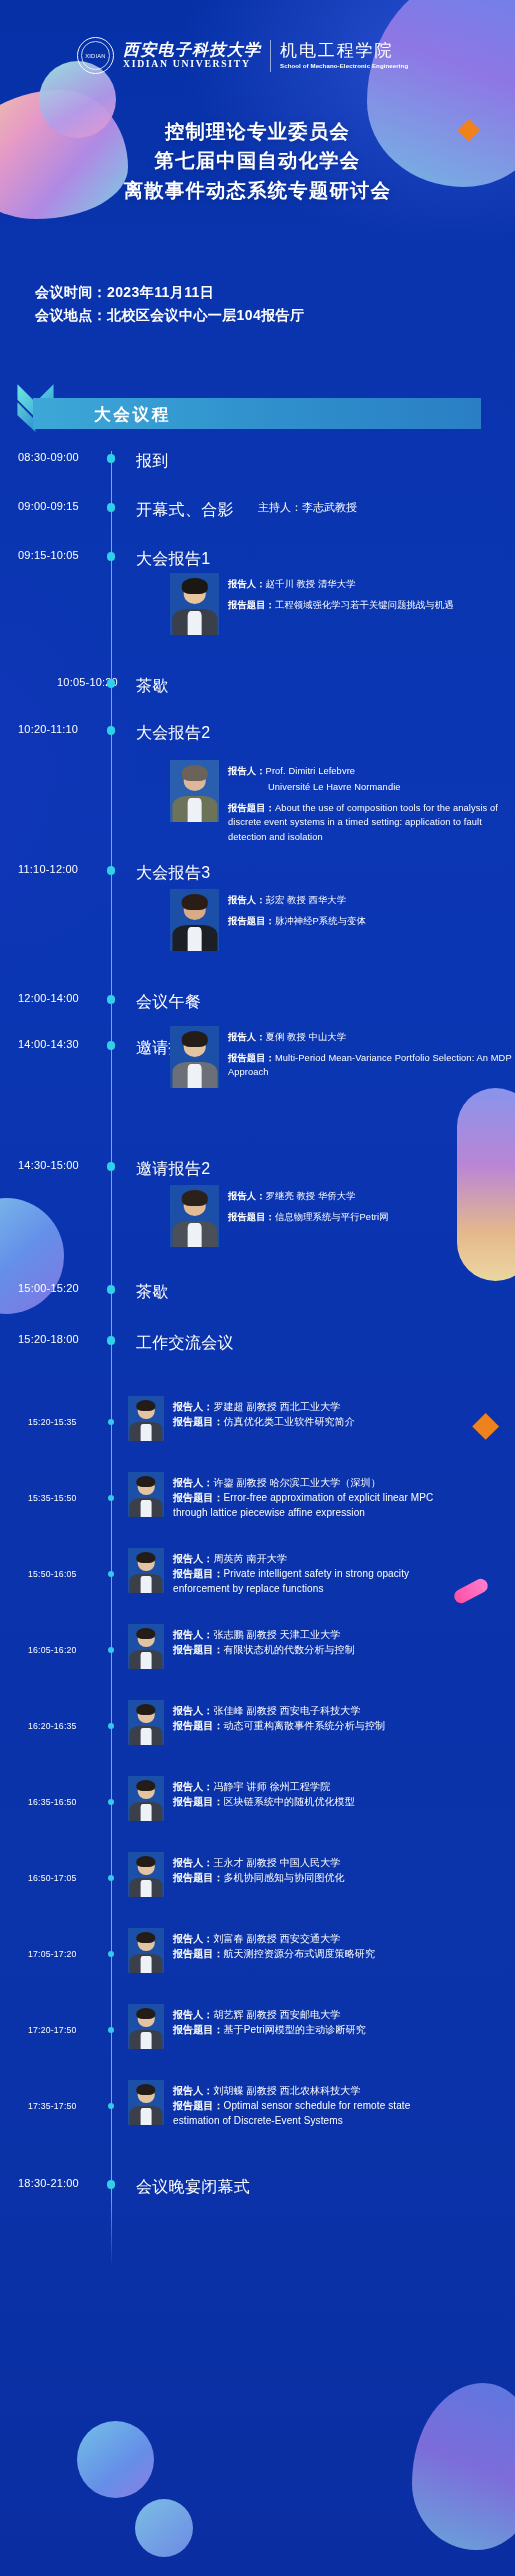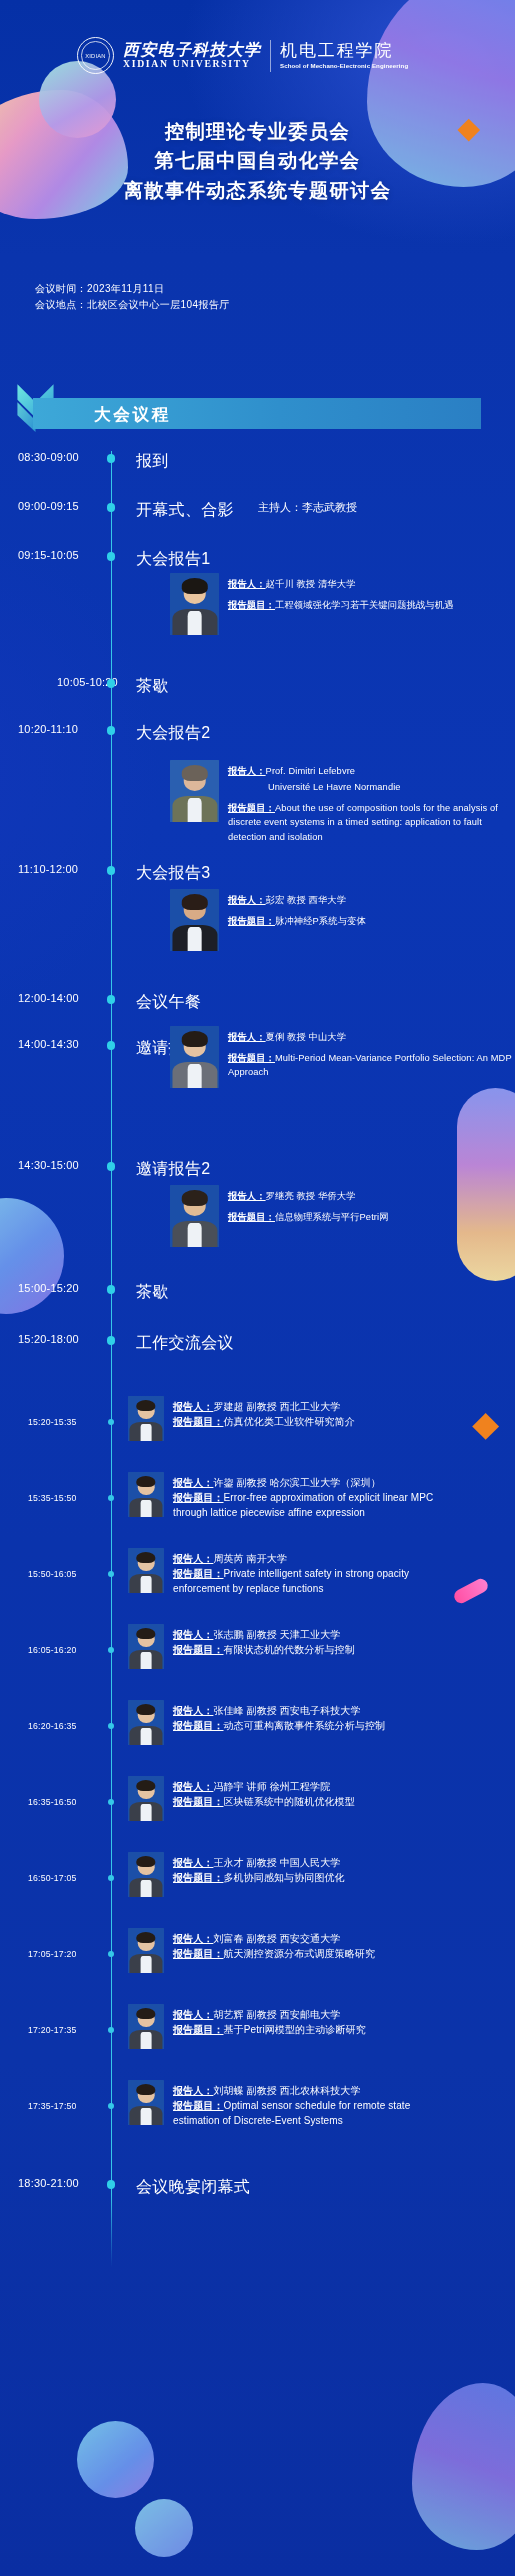--- a/index.html
+++ b/index.html
@@ -54,21 +54,21 @@
   .uni-cn{font-family:"Liberation Serif",serif;font-size:16px;font-weight:700;font-style:italic;letter-spacing:1.3px;line-height:1;}
   .uni-en{font-family:"Liberation Serif",serif;font-size:9.7px;font-weight:700;letter-spacing:1.7px;line-height:1.1;}
   .vrule{width:0.6px;height:32px;background:rgba(255,255,255,.55);}
   .sch-cn{font-size:17px;font-weight:500;letter-spacing:1.9px;line-height:1.05;}
   .sch-en{font-size:6.1px;font-weight:600;letter-spacing:0.1px;line-height:1.2;margin-top:1.9px;}
 
   .title{position:absolute; left:0; right:0; top:117px; text-align:center;}
   .title div{font-size:19.3px;font-weight:700;letter-spacing:1.3px;line-height:1.52;text-shadow:0 1.3px 6.4px rgba(0,0,0,.18);}
 
   .meta{position:absolute; left:35px; top:281px; line-height:1.62;}
-  .meta div{font-size:10px;font-weight:400;letter-spacing:0.4px;}
+  .meta div{font-size:14px;font-weight:700;letter-spacing:0.4px;}
 
   .band{position:absolute; left:33px; top:398px; width:448px; height:31px;
     background:linear-gradient(90deg,#3da8d8 0%,#2f8fcc 55%,#2a7fc4 100%);}
   .band-txt{position:absolute; left:94px; top:403px; font-size:16.7px;font-weight:700;letter-spacing:2.6px;}
   .chev{position:absolute; left:15.5px; top:383px; width:39px; height:49px;}
 
   .timeline{position:absolute; left:111px; top:451px; width:1.3px; height:1816px;
     background:linear-gradient(180deg,#35c8e8 0%,#35c8e8 96%, rgba(53,200,232,0) 100%);}
 
   .row{position:absolute; left:0; width:515px;}
@@ -84,21 +84,21 @@
     background:linear-gradient(180deg,#bcd2ea,#7f9ec4);}
   .photo.big{width:49px;height:62px;}
   .photo i{position:absolute;left:50%;transform:translateX(-50%);}
   .ph-head{top:16%;width:46%;height:34%;border-radius:50%;background:#e8c49e;}
   .ph-hair{top:8%;width:54%;height:26%;border-radius:50% 50% 35% 35%;background:#23201d;}
   .ph-body{top:58%;width:92%;height:46%;border-radius:34% 34% 0 0;background:#2b3344;}
   .ph-shirt{top:62%;width:30%;height:42%;background:#eef2f6;border-radius:20% 20% 0 0;}
   .info{padding-top:2.6px;}
   .info .l1{font-size:8.7px;line-height:1.75;letter-spacing:0.1px;}
   .info .l2{font-size:8.7px;line-height:1.62;letter-spacing:0.1px;max-width:303px;}
-  .info .l1 b,.info .l2 b{font-weight:700;text-decoration:underline;}
+  .info .l1 b,.info .l2 b{font-weight:700;}
   .info.big .l1{font-size:9.3px;}
   .info.big .l2{font-size:9.3px;line-height:1.55;max-width:303px;}
   .gap{height:5.8px;}
   .mini .l1,.mini .l2{font-size:10px;line-height:1.5;max-width:270px;}
   .mini .photo{width:36px;height:45px;}
 </style>
 </head>
 <body>
 
 <div class="blobA"></div>
@@ -404,21 +404,21 @@
           <i class="ph-head" style="background:#e4c3a2"></i>
           <i class="ph-hair" style="background:#241c16"></i>
         </div>
         <div class="info">
           <div class="l1"><b>报告人：</b>刘富春  副教授  西安交通大学</div>
           <div class="l2"><b>报告题目：</b>航天测控资源分布式调度策略研究</div>
         </div>
       </div>
     </div>
     <div class="row mini" style="top: 1999px;">
-      <div class="tm small" style="left: 28px; top: 26px;">17:20-17:35</div>
+      <div class="tm small" style="left: 28px; top: 26px;">17:20-17:50</div>
       <div class="dot sm" style="top: 28px;"></div>
       <div class="card" style="left: 128px; top: 5.2px;">
         <div class="photo" style="background: rgb(27, 79, 168);">
           <i class="ph-body" style="background:#3a3f4a"></i>
           <i class="ph-shirt"></i>
           <i class="ph-head" style="background:#e4c3a2"></i>
           <i class="ph-hair" style="background:#241c16"></i>
         </div>
         <div class="info">
           <div class="l1"><b>报告人：</b>胡艺辉  副教授  西安邮电大学</div>

